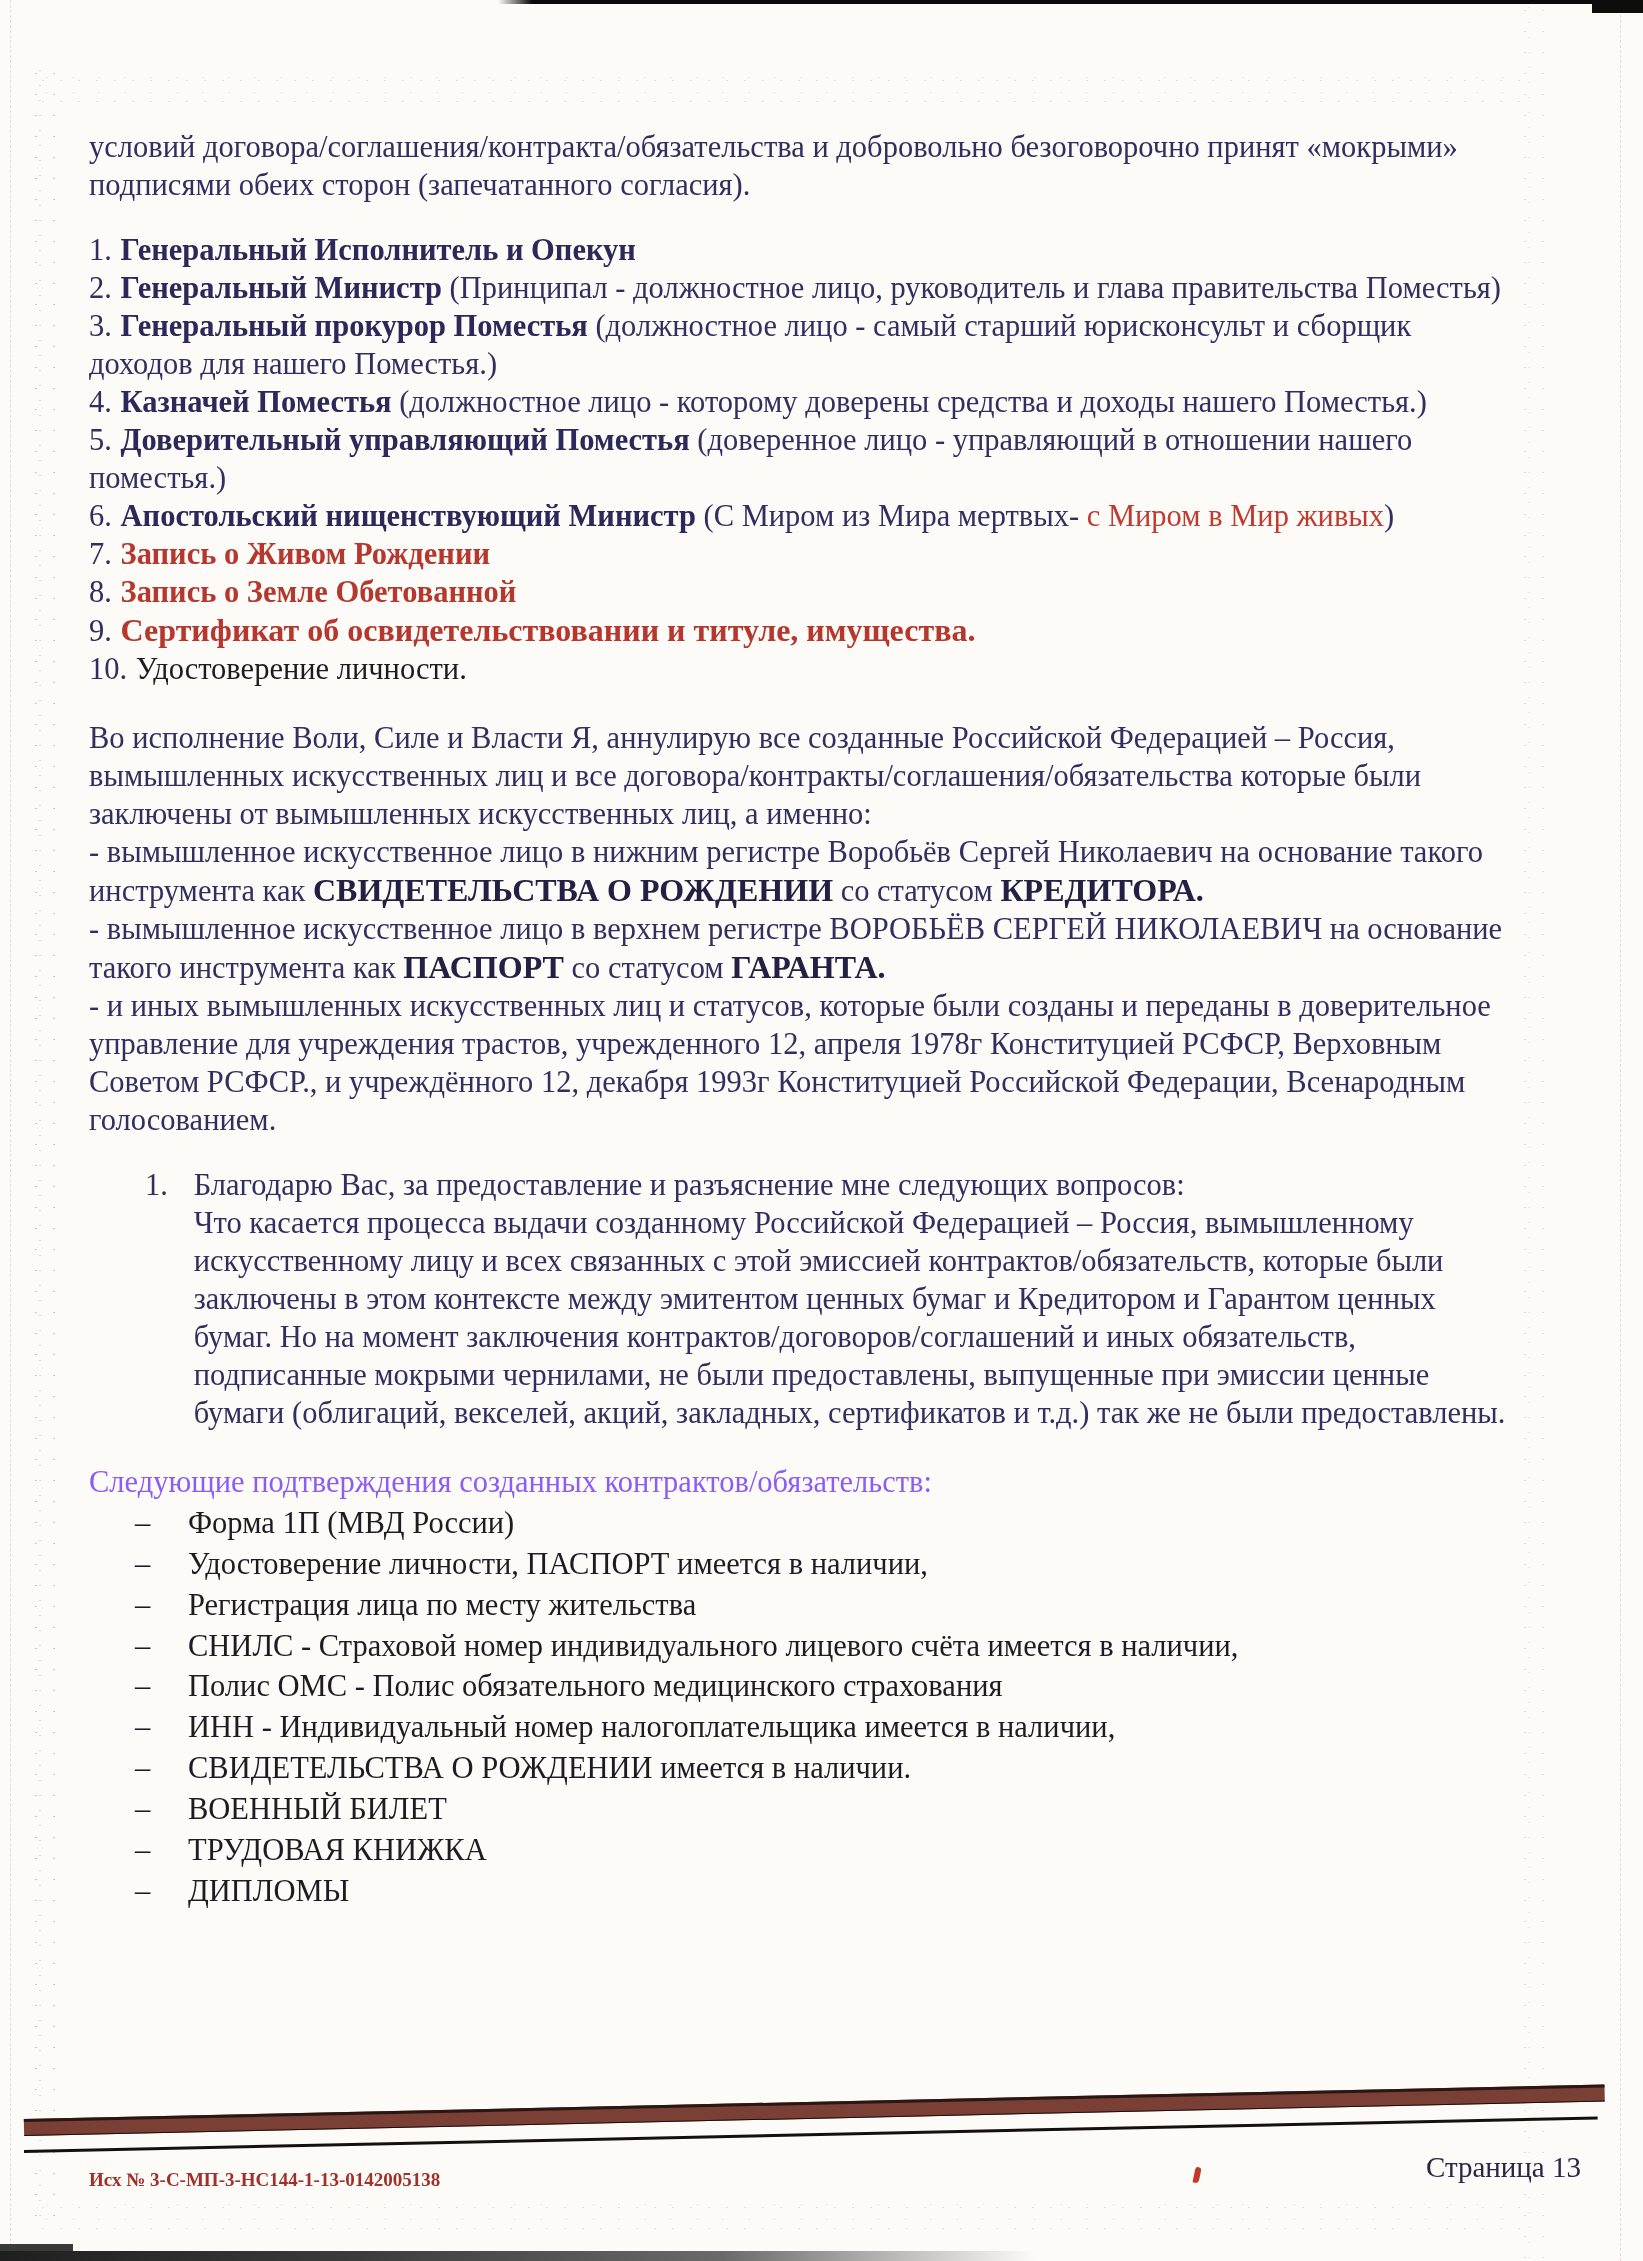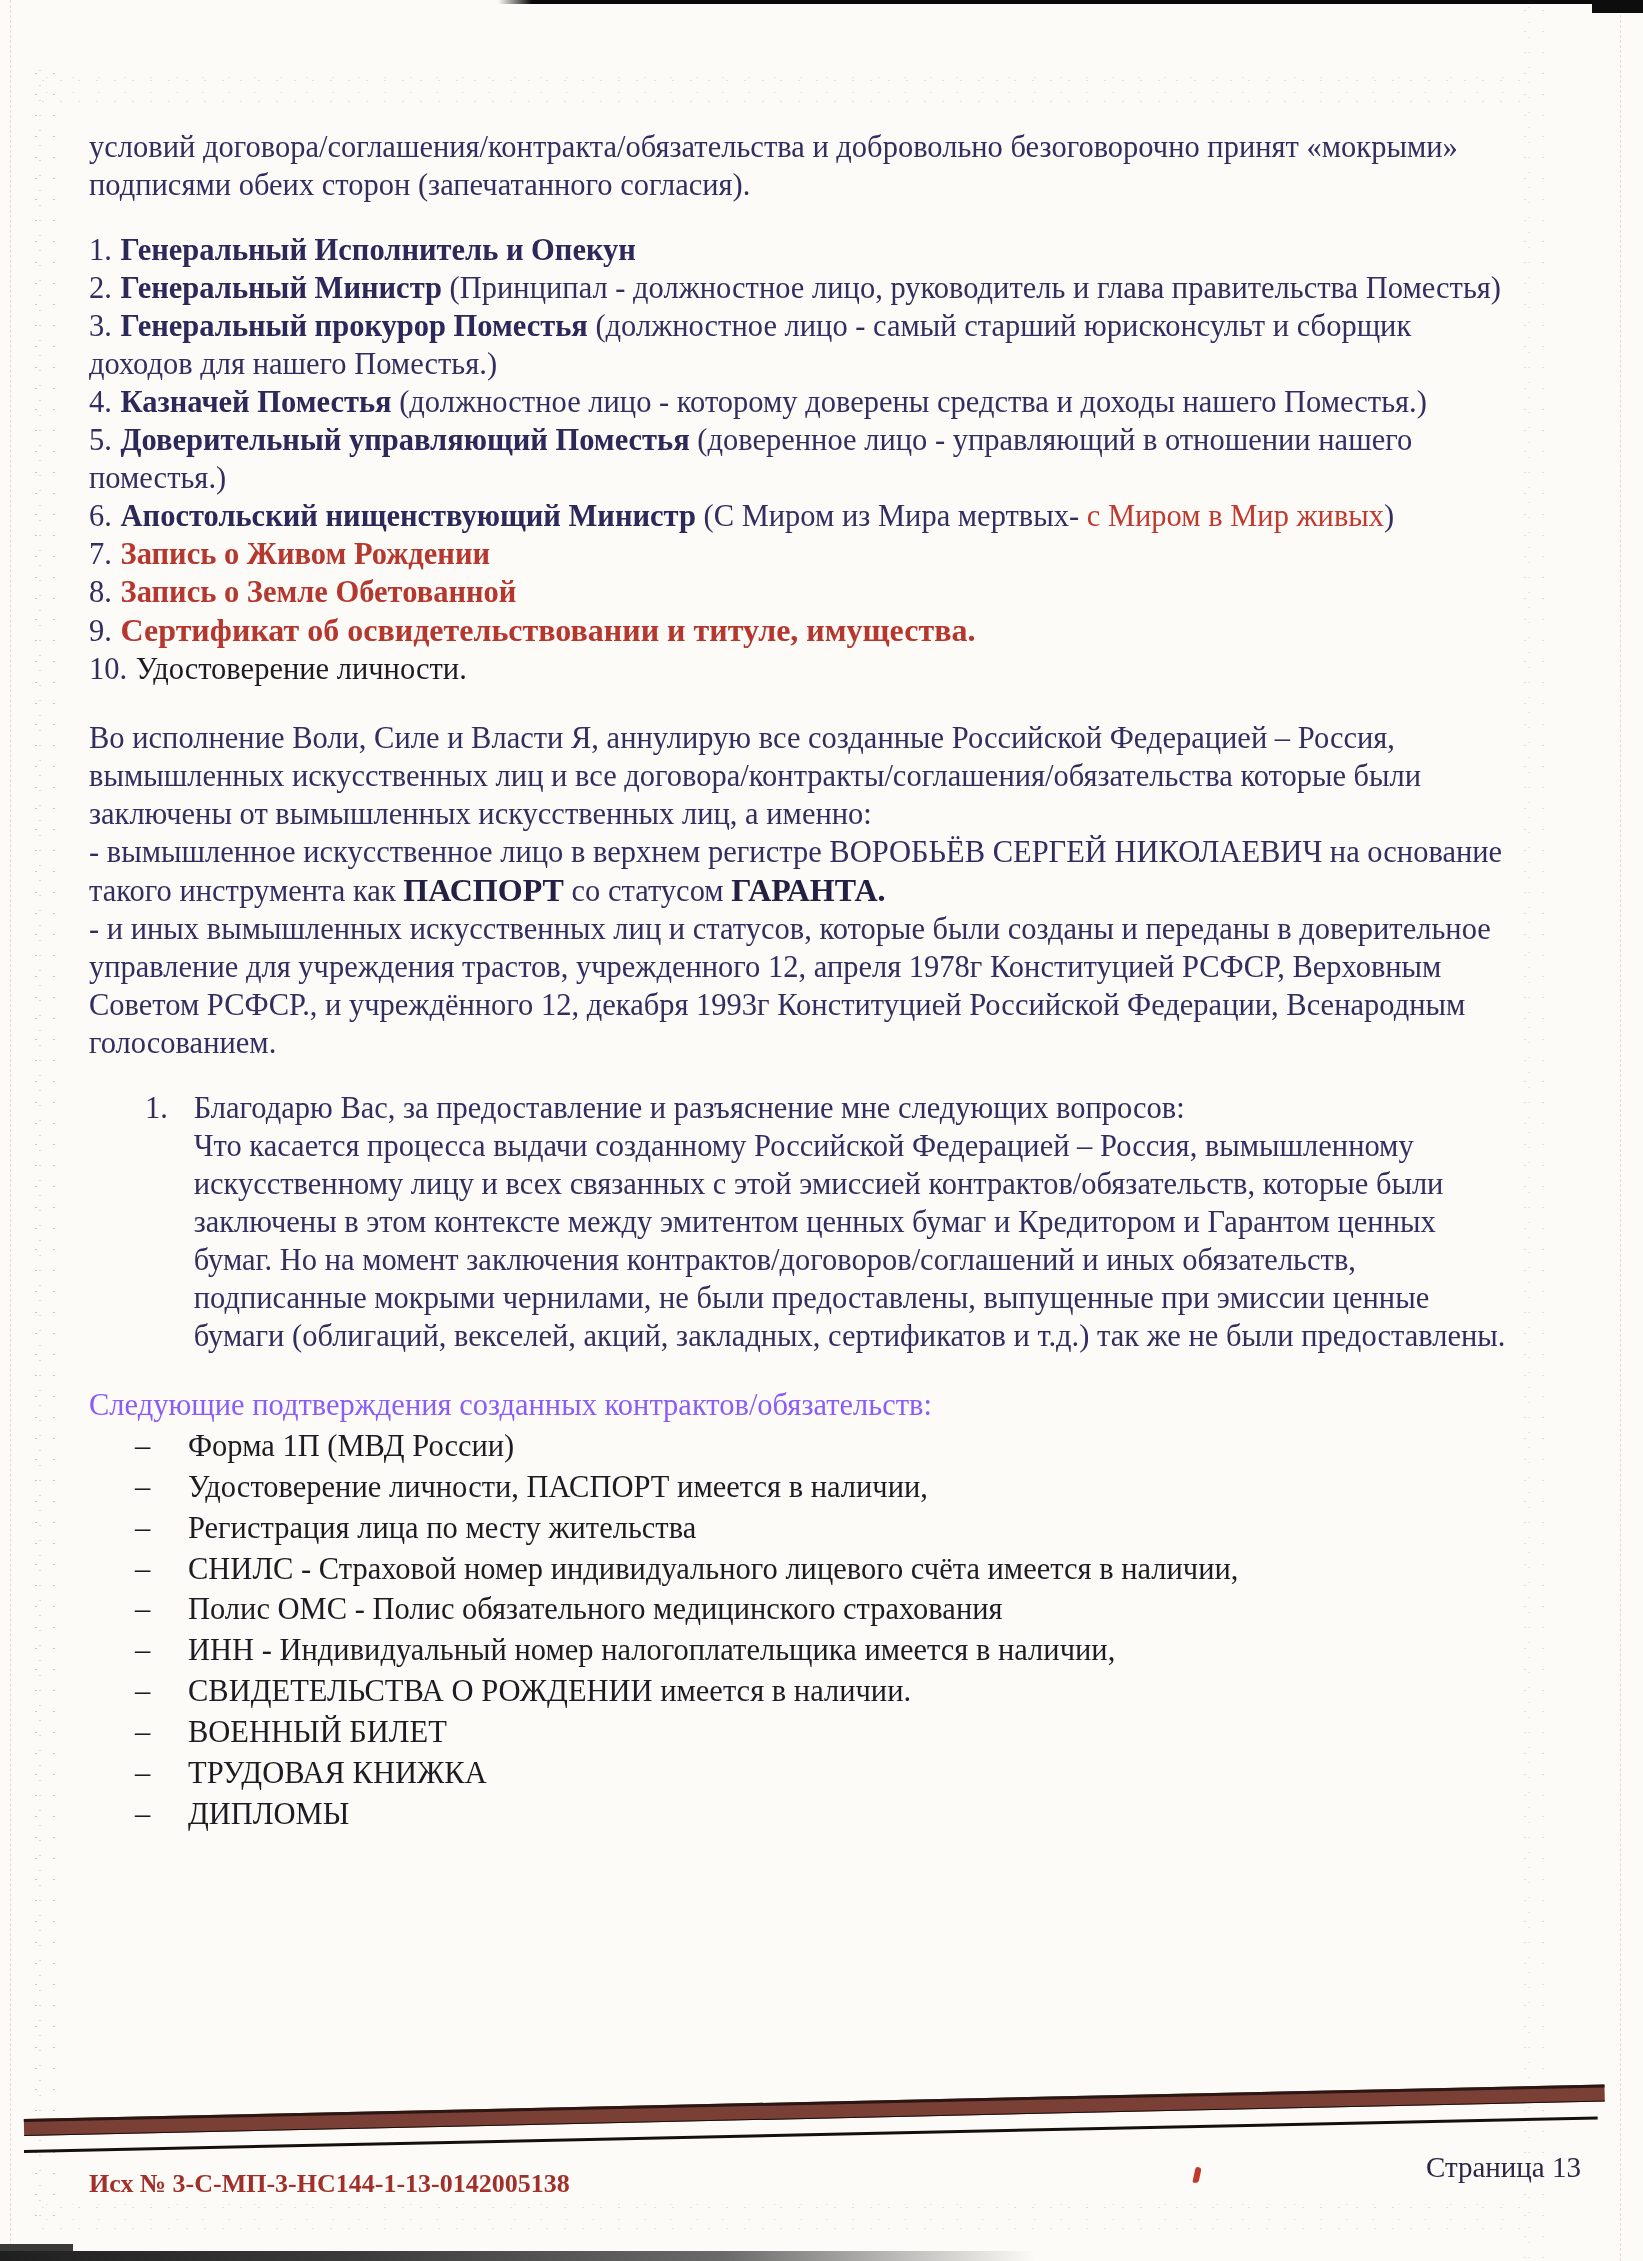--- a/index.html
+++ b/index.html
@@ -53,21 +53,21 @@
   .caps-bold{font-weight:bold;color:#232043;font-size:32px;}
   .grat{display:flex;margin-left:56px;}
   .grat .num{flex:none;width:40px;}
   .grat .gbody{flex:1;}
   .indent{margin-left:56px;color:#8b5cf6;}
   .dashlist{list-style:none;margin:0;padding:0;color:#1f1b22;}
   .dashlist li{display:flex;margin:2.9px 0 0 46px;}
   .dashlist .dash{flex:none;width:53px;}
   .dashlist .text{flex:1;}
   
-  .footer-ref{position:absolute;left:89px;top:2169px;font-size:26px;font-weight:bold;color:#a1302a;}
+  .footer-ref{position:absolute;left:89px;top:2169px;font-size:19px;font-weight:bold;color:#a1302a;}
   .footer-page{position:absolute;right:63px;top:2151px;font-size:29px;color:#2b2644;font-family:Liberation Serif, serif;}
   .red-mark{position:absolute;left:1194px;top:2167px;width:5.8px;height:16.4px;background:#c0392b;
     border-radius:2.9px 2.9px 3.9px 1px;transform:rotate(12deg);}
 </style>
 </head>
 <body>
 
 <div class="page">
 
   <div class="edge-dash-left"></div>
@@ -116,20 +116,23 @@
       </div>
       <div class="li">
         <span class="num">10.</span><span class="ink">Удостоверение личности.</span>
       </div>
     </div>
 
     <div class="gap-m"></div>
 
     <p>Во исполнение Воли, Силе и Власти  Я, аннулирую все созданные Российской Федерацией – Россия, вымышленных искусственных лиц и все договора/контракты/соглашения/обязательства которые были заключены от вымышленных искусственных лиц, а именно:</p>
     <p>
+      <span>- вымышленное искусственное лицо в нижним регистре </span><span>Воробьёв Сергей Николаевич</span><span>  на основание такого инструмента как </span><span class="caps-bold">СВИДЕТЕЛЬСТВА О РОЖДЕНИИ</span><span> со статусом </span><span class="caps-bold">КРЕДИТОРА.</span>
+    </p>
+    <p>
       <span>- вымышленное искусственное лицо в верхнем регистре </span><span>ВОРОБЬЁВ СЕРГЕЙ НИКОЛАЕВИЧ</span><span>  на основание такого инструмента как </span><span class="caps-bold">ПАСПОРТ</span><span> со статусом </span><span class="caps-bold">ГАРАНТА.</span>
     </p>
     <p>- и иных вымышленных искусственных лиц и статусов, которые были созданы и переданы в доверительное управление для учреждения трастов, учрежденного 12, апреля 1978г  Конституцией РСФСР, Верховным Советом РСФСР., и учреждённого 12, декабря 1993г Конституцией  Российской Федерации, Всенародным голосованием.</p>
 
     <div class="gap-s"></div>
 
     <div class="grat">
       <span class="num">1.</span>
       <div class="gbody">
         <div>Благодарю Вас, за предоставление и разъяснение мне следующих вопросов:</div>

